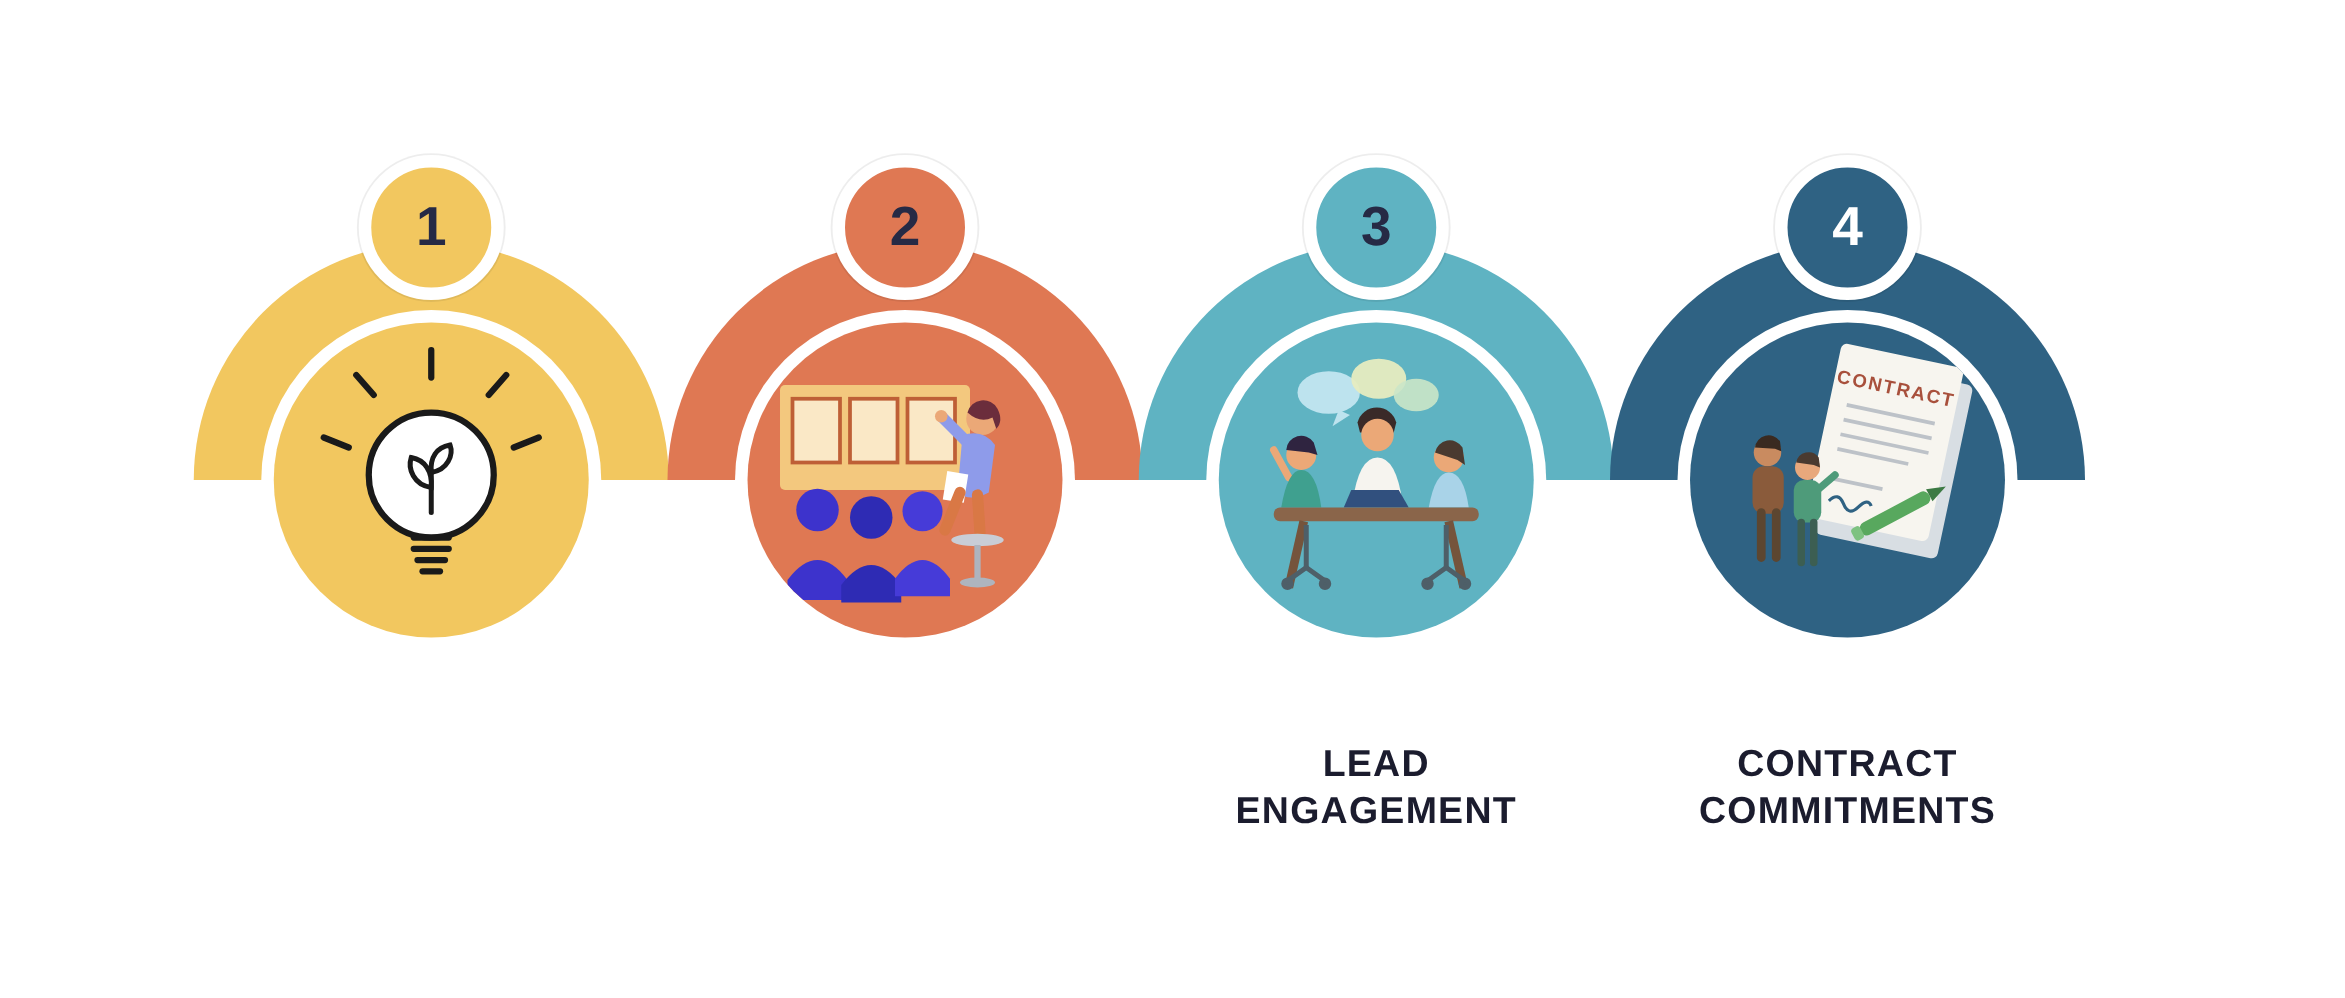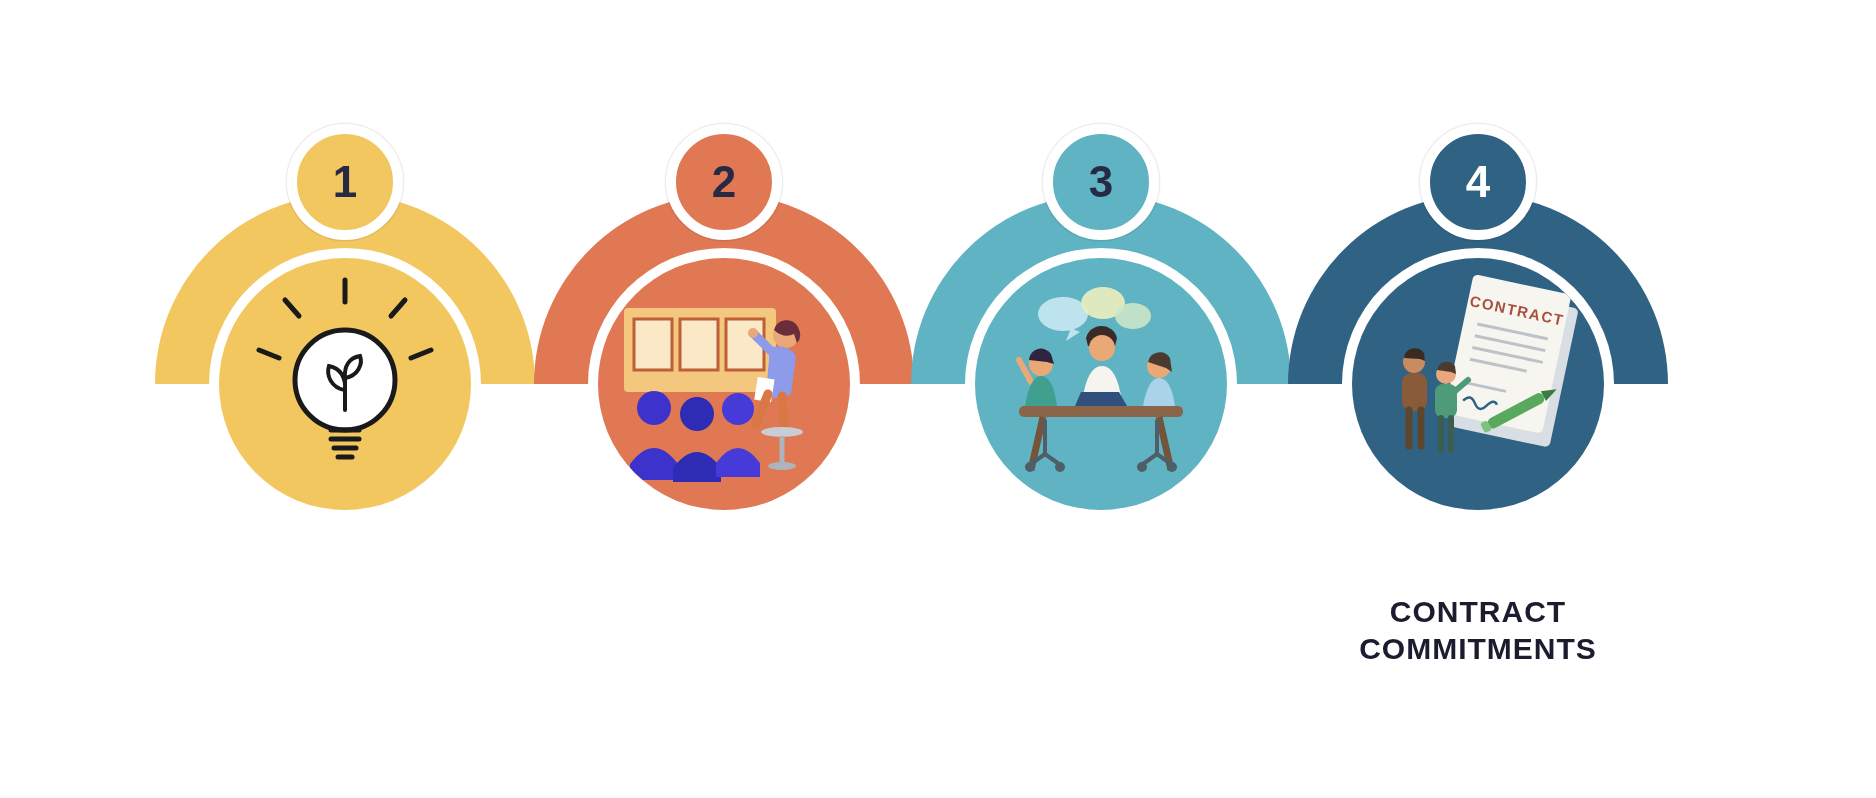--- a/index.html
+++ b/index.html
@@ -187,20 +187,22 @@
           <path d="M56 206 l14 -10 l14 10"></path>
           <circle cx="55" cy="209" r="3" fill="#4E5F68"></circle>
           <circle cx="85" cy="209" r="3" fill="#4E5F68"></circle>
           <line x1="182" y1="162" x2="182" y2="196"></line>
           <path d="M168 206 l14 -10 l14 10"></path>
           <circle cx="167" cy="209" r="3" fill="#4E5F68"></circle>
           <circle cx="197" cy="209" r="3" fill="#4E5F68"></circle>
         </g>
       </svg>
     </div>
+    <div class="label">LEAD
+ENGAGEMENT</div>
   </div>
 
   <div class="step step-4">
     <div class="arch"></div>
     <div class="badge">
       <span>4</span>
     </div>
     <div class="icon-circle">
       <svg viewBox="0 0 252 252">
         <g transform="rotate(12 160 105)">

